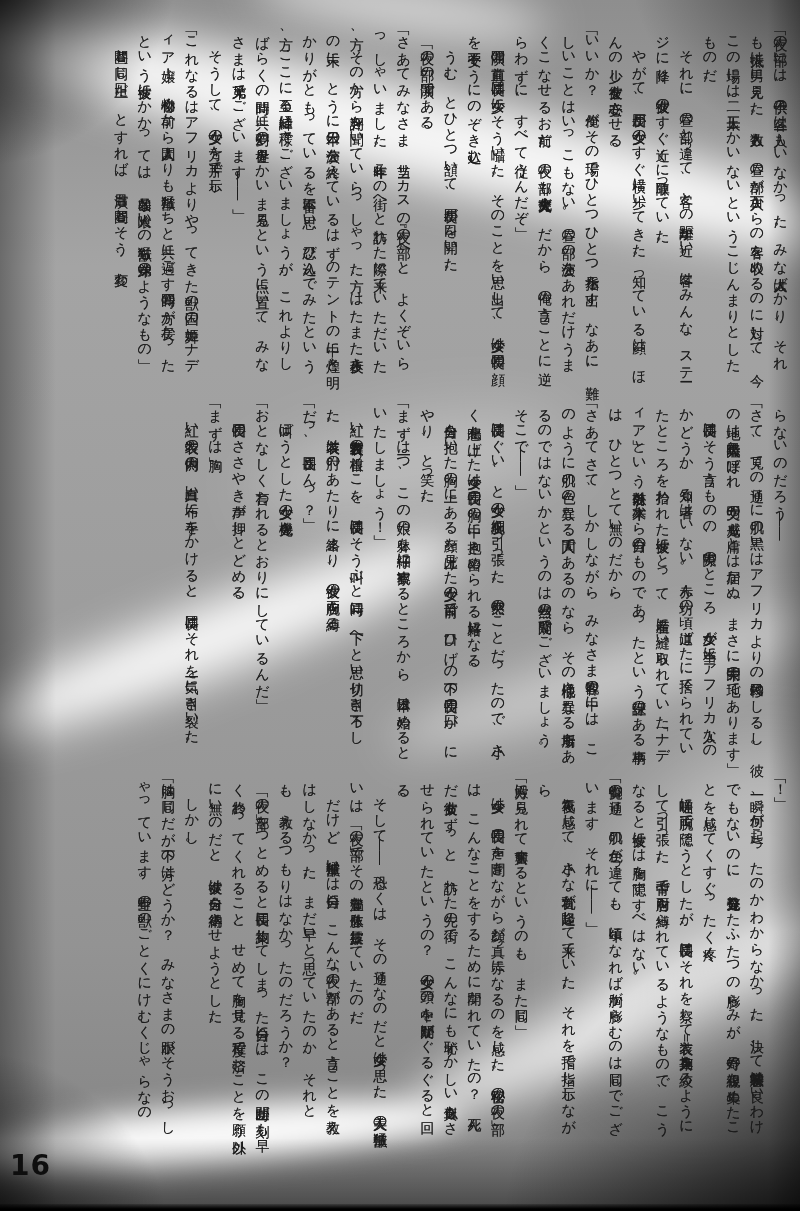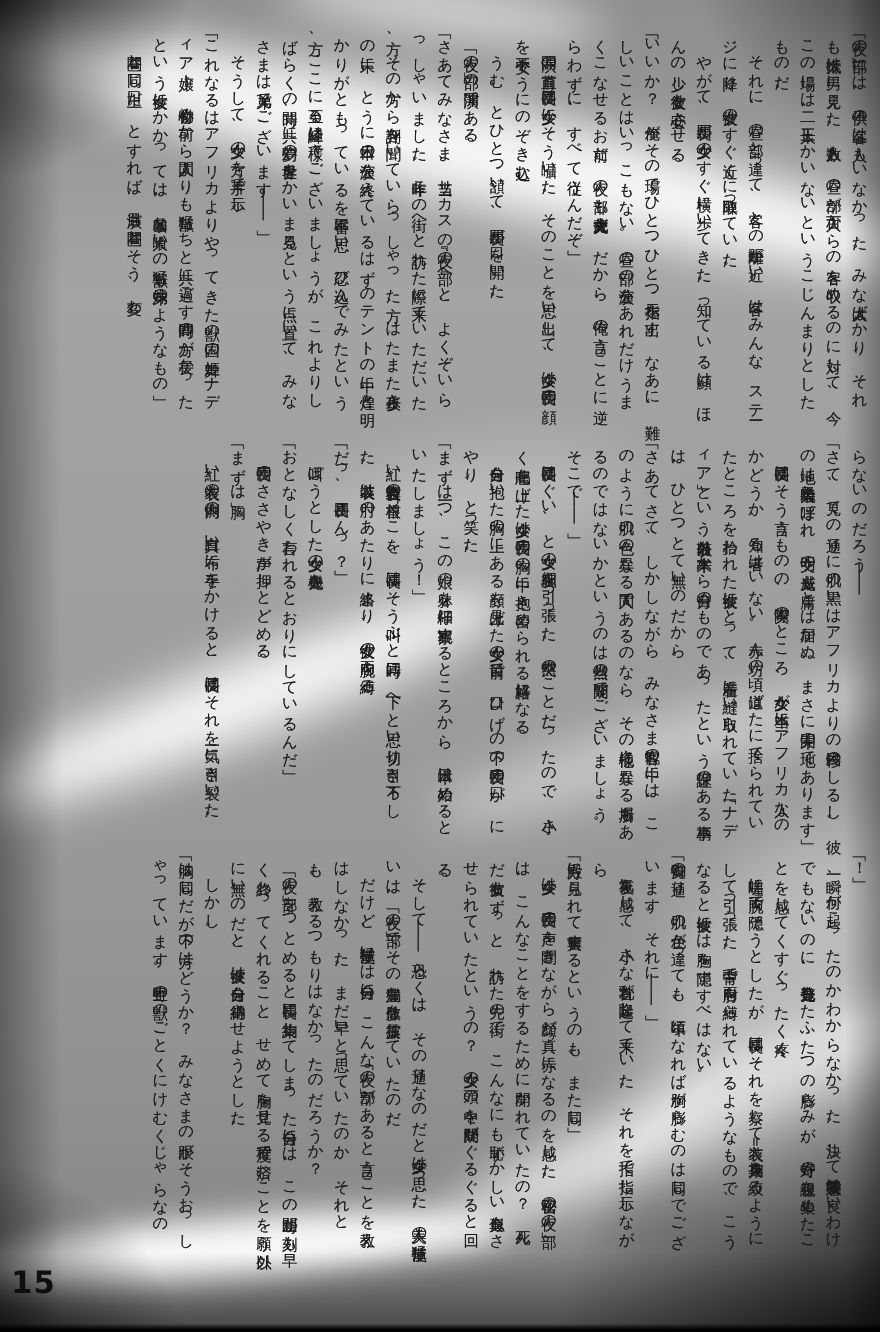--- a/index.html
+++ b/index.html
@@ -110,15 +110,15 @@
       <p>　夜気を感じて、小さな乳首が隆起して来ていた。それを指で指し示しながら、</p>
       <p>「殿方に見られて興奮するというのも、また同じ」</p>
       <p>　少女は、団長の声を聞きながら顔が真っ赤になるのを感じた。秘密の「夜の部」は、こんなことをするために開かれていたの？　死んだ彼女もずっと、訪れた先の街で、こんなにも恥ずかしい真似をさせられていたというの？　少女の頭の中を疑問がぐるぐると回る。</p>
       <p>　そして――恐らくは、その通りなのだと少女は思った。美人の猛獣使いは、「夜の部」でその豊満な肢体を披露していたのだ。</p>
       <p>　だけど、猛獣使いは自分に、こんな「夜の部」があると言うことを教えはしなかった。まだ早いと思っていたのか、それとも、教えるつもりはなかったのだろうか？</p>
       <p>　「夜の部」をつとめると団長に約束してしまった自分には、この時間が一刻も早く終わってくれること、せめて胸を見せる程度で済むことを願う以外に無いのだと、彼女は自分を納得させようとした。</p>
       <p>　しかし。</p>
       <p>「胸は同じだが下の方はどうか？　みなさまの眼がそうおっしゃっています。野生の獣のごとくにけむくじゃらなの</p>
     </div>
 
-  <div class="page-number">15</div>
+  <div class="page-number">16</div>
   <div class="bottom-edge"></div>
 </div>
 
 </body></html>

